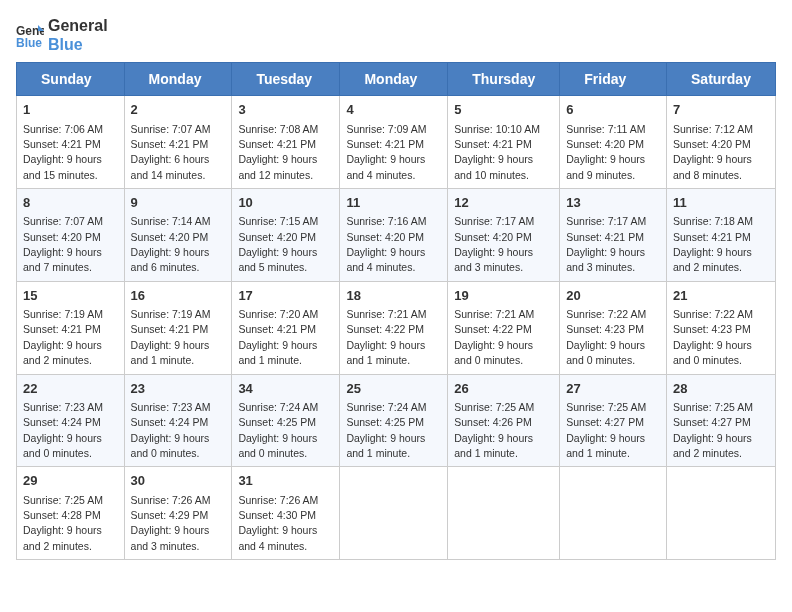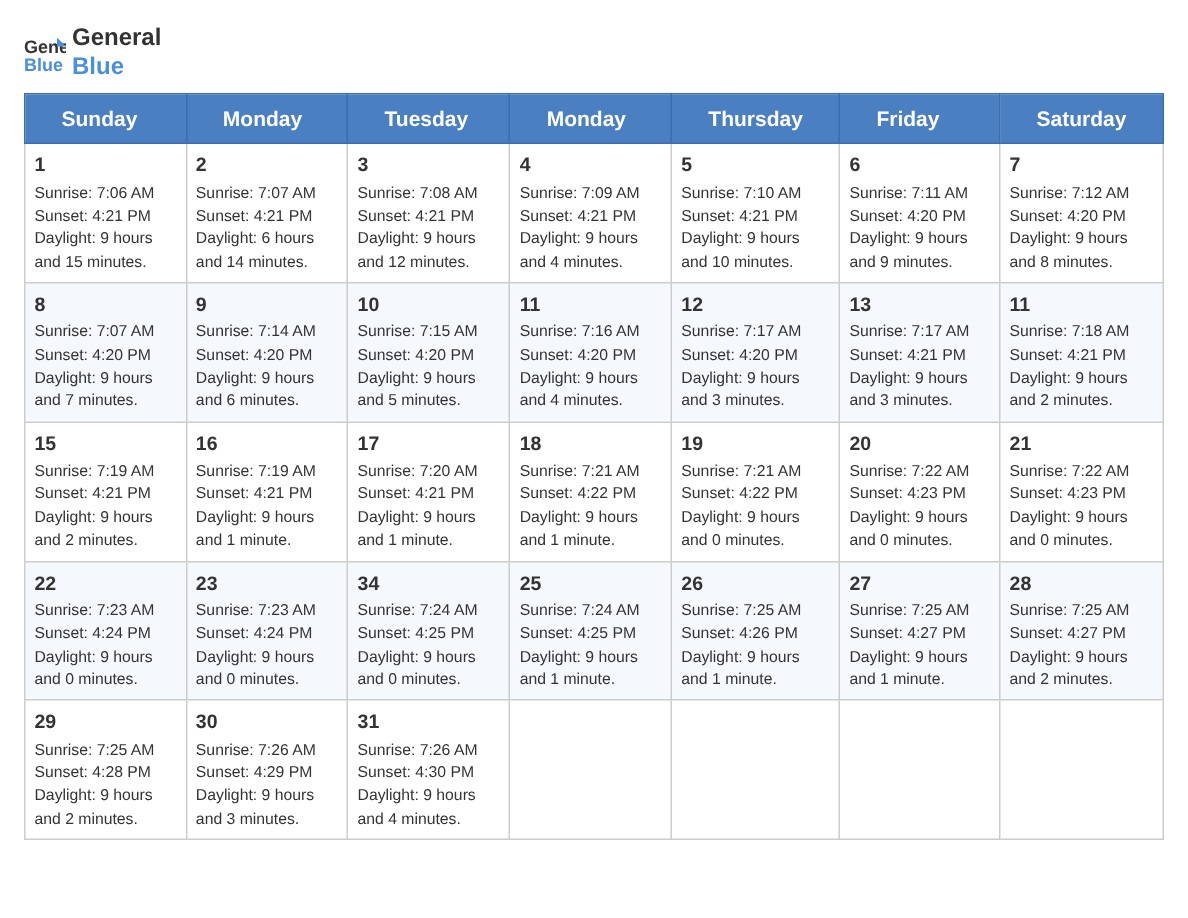--- a/index.html
+++ b/index.html
@@ -131,21 +131,21 @@
         <span class="day-info">Daylight: 9 hours and 12 minutes.</span>
       </td>
         <td>
         <span class="day-num">4</span>
         <span class="day-info">Sunrise: 7:09 AM</span><br>
         <span class="day-info">Sunset: 4:21 PM</span><br>
         <span class="day-info">Daylight: 9 hours and 4 minutes.</span>
       </td>
         <td>
         <span class="day-num">5</span>
-        <span class="day-info">Sunrise: 7:10 AM</span><br>
+        <span class="day-info">Sunrise: 10:10 AM</span><br>
         <span class="day-info">Sunset: 4:21 PM</span><br>
         <span class="day-info">Daylight: 9 hours and 10 minutes.</span>
       </td>
         <td>
         <span class="day-num">6</span>
         <span class="day-info">Sunrise: 7:11 AM</span><br>
         <span class="day-info">Sunset: 4:20 PM</span><br>
         <span class="day-info">Daylight: 9 hours and 9 minutes.</span>
       </td>
         <td>

